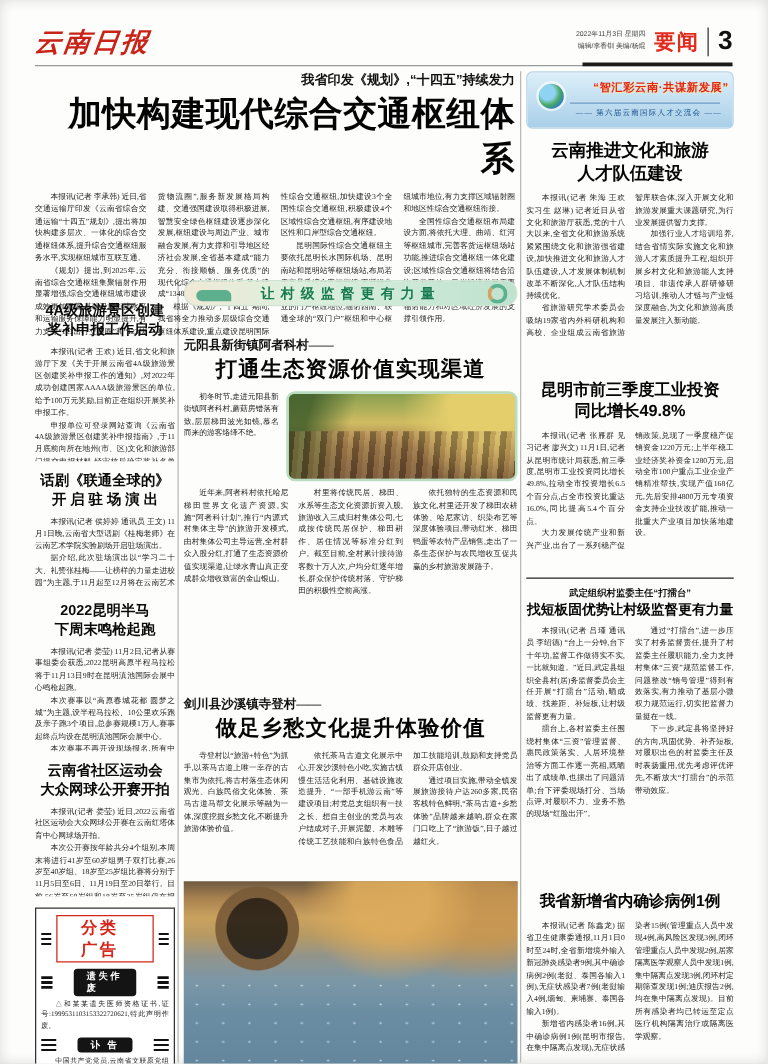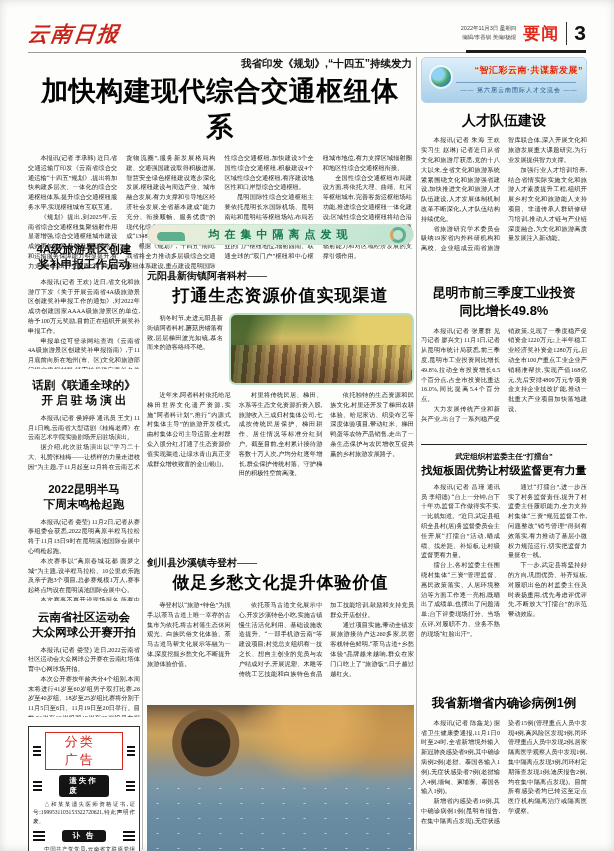--- a/index.html
+++ b/index.html
@@ -18,38 +18,38 @@
   .hrule{position:absolute;left:28px;right:28px;top:52px;height:1px;background:#9a9a9a}
   .hrule-dark{position:absolute;right:28px;top:50px;width:120px;height:3px;background:#1c1c1c}
 
   
   .para{font-size:6.2px;line-height:1.58;text-align:justify;text-indent:2em;color:#232323}
   .cols{overflow:hidden}
 
   
   .main-art{position:absolute;left:28px;top:57px;width:384px}
   .kicker-main{text-align:right;font-size:10.5px;font-weight:bold;color:#111;font-family:"Liberation Sans",sans-serif}
-  .headline-main{text-align:center;font-size:27px;font-weight:bold;color:#040404;font-family:"Liberation Sans",sans-serif;letter-spacing:.5px;margin-top:2px}
+  .headline-main{text-align:right;font-size:27px;font-weight:bold;color:#040404;font-family:"Liberation Sans",sans-serif;letter-spacing:.5px;margin-top:2px}
   .main-body{margin-top:8px;height:122px;column-count:4;column-gap:9px}
 
   
   .vr{position:absolute;width:1px;background:#b8b8b4}
   .vr1{left:142px;top:226px;height:624px}
   .vr2{left:416px;top:57px;height:793px}
 
   
   .left-col{position:absolute;left:28px;top:226px;width:112px}
   .lc-h{text-align:center;font-size:11.5px;line-height:1.3;font-family:"Liberation Sans",sans-serif;font-weight:bold;color:#0a0a0a;margin:9px 0 5px}
   .lc-h span{display:block}
   .lc-h.first{margin-top:16px}
   .lcb1{height:92px}.lcb2{height:60px}.lcb3{height:84px}.lcb4{height:72px}
 
   .classified{border:1px solid #333;margin-top:9px;height:146px;overflow:hidden;padding:5px 4px;background:#fff}
   .cls-title{display:flex;align-items:center;justify-content:center;gap:4px}
-  .cls-title .txt{color:#d4261a;font-size:13px;font-weight:normal;font-family:"Liberation Sans",sans-serif;letter-spacing:2px;border:1px solid #d4261a;padding:0 19px}
+  .cls-title .txt{color:#d4261a;font-size:13px;font-weight:bold;font-family:"Liberation Sans",sans-serif;letter-spacing:2px;border:1px solid #d4261a;padding:0 19px}
   .bar3{width:12px;height:10px;background:repeating-linear-gradient(180deg,#111 0 2px,transparent 2px 4px)}
   .cls-banner{margin:5px 0 3px;display:flex;align-items:center;justify-content:center;gap:17px}
   .cls-banner .bn{background:#141414;color:#fff;border-radius:3px;padding:1px 10px;font-size:7.5px;font-weight:bold;letter-spacing:2px;font-family:"Liberation Sans",sans-serif}
   .cls-text{font-size:5.6px;line-height:1.55;text-align:justify;color:#222;text-indent:2em}
   .cls-sign{font-size:5.8px;text-align:right;padding-right:3px;line-height:1.7;color:#222}
 
   
   .mid{position:absolute;left:147px;top:224px;width:267px}
   .green-banner{position:relative;height:21px;border-radius:11px;background:linear-gradient(90deg,#f0ead7,#ddefdd 35%,#c9e7d5 75%,#bfe2cf);display:flex;align-items:center;justify-content:center;overflow:hidden;border:1px solid #cfe4d2}
   .green-banner .txt{font-size:11px;font-weight:bold;color:#157a4e;letter-spacing:5px;font-family:"Liberation Sans",sans-serif}
@@ -189,21 +189,21 @@
       </div>
       <p class="cls-text">中国共产党党员,云南省文联原党组书记、常务副主席,省人大常委会原环境资源工作委员会副主任委员同志,因病医治无效,于2022年10月29日12时48分在昆明逝世,享年87岁。遵照遗愿,丧事从简。</p>
       <div class="cls-sign">特此讣告</div>
 
     </div>
   </div>
 
   <div class="mid">
     <div class="green-banner">
       <span class="gb-l"></span>
-      <span class="txt">均在集中隔离点发现</span>
+      <span class="txt">让村级监督更有力量</span>
       <span class="gb-r"></span>
     </div>
 
     <div class="mid-kicker">元阳县新街镇阿者科村——</div>
     <div class="mid-headline">打通生态资源价值实现渠道</div>
     <div class="art1-top">
       <div class="art1-side">
         <p class="para">初冬时节,走进元阳县新街镇阿者科村,蘑菇房错落有致,层层梯田波光如镜,慕名而来的游客络绎不绝。</p>
       </div>
       <div class="photo1">
@@ -233,20 +233,21 @@
   <div class="right-col">
 
     <div class="banner-img">
       <span class="globe"></span>
       <div class="bn-t1">“智汇彩云南·共谋新发展”</div>
       <div class="bn-line"></div>
       <div class="bn-t2">—— 第六届云南国际人才交流会 ——</div>
     </div>
 
     <h2 class="rc-h rc-h1">
+      <span>云南推进文化和旅游</span>
       <span>人才队伍建设</span>
     </h2>
     <div class="rc-body cols rcb1">
       <p class="para">本报讯(记者 朱海 王欢 实习生 赵琳) 记者近日从省文化和旅游厅获悉,党的十八大以来,全省文化和旅游系统紧紧围绕文化和旅游强省建设,加快推进文化和旅游人才队伍建设,人才发展体制机制改革不断深化,人才队伍结构持续优化。</p>
       <p class="para">省旅游研究学术委员会吸纳19家省内外科研机构和高校、企业组成云南省旅游智库联合体,深入开展文化和旅游发展重大课题研究,为行业发展提供智力支撑。</p>
       <p class="para">加强行业人才培训培养,结合省情实际实施文化和旅游人才素质提升工程,组织开展乡村文化和旅游能人支持项目、非遗传承人群研修研习培训,推动人才链与产业链深度融合,为文化和旅游高质量发展注入新动能。</p>
     </div>
 
     <h2 class="rc-h rc-h2">
       <span>昆明市前三季度工业投资</span>

